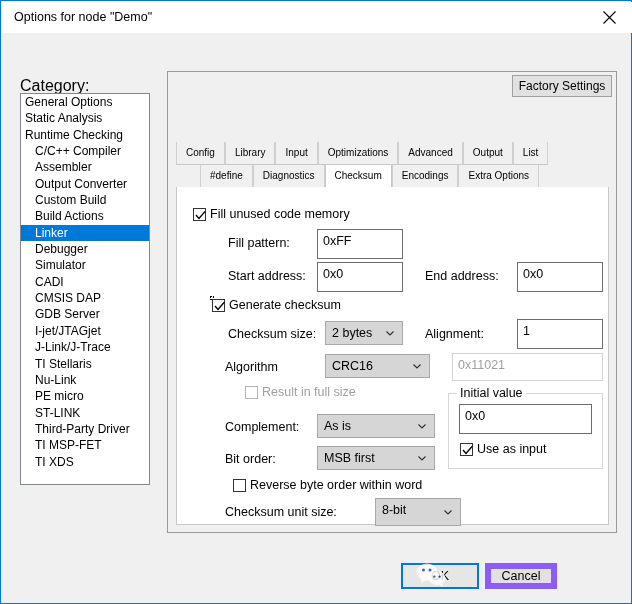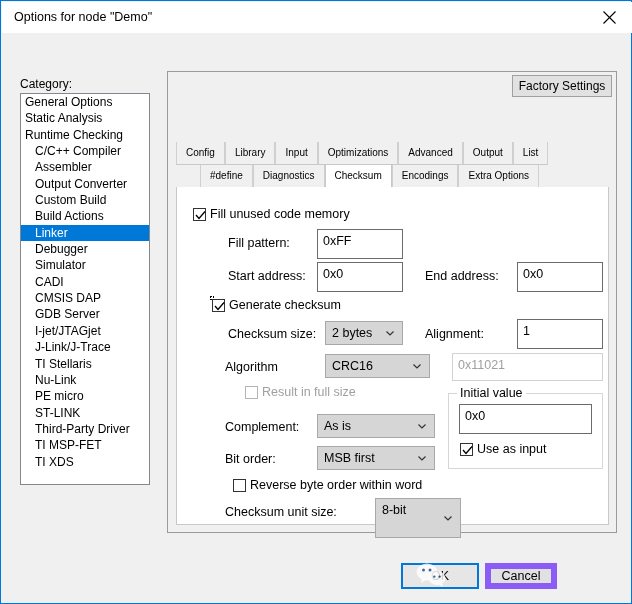--- a/index.html
+++ b/index.html
@@ -48,21 +48,21 @@
     justify-content: center;
     font-size: 15px;
     color: #000;
     cursor: default;
   }
   .close-btn svg { display: block; }
 
   .category-label {
     position: absolute;
     left: 19px; top: 76px;
-    font-size: 12px;
+    font-size: 16px;
   }
   .category-box {
     position: absolute;
     left: 19px; top: 92px;
     width: 130px;
     height: 392px;
     background: #ffffff;
     border: 1px solid #828790;
     box-sizing: border-box;
     overflow: hidden;
@@ -421,21 +421,21 @@
           </svg>
       </span>
     </div>
 
     <div class="chk" style="left:56px; top:291px;">
       <span class="box"></span>
       <span class="ctxt">Reverse byte order within word</span>
     </div>
 
     <div class="lbl" style="left:48px; top:318px;">Checksum unit size:</div>
-    <div class="combo" style="left:198px; top:311px; width:86px; height:40px;">
+    <div class="combo" style="left:198px; top:311px; width:86px; height:28px;">
       <span class="ctext">8-bit</span>
       <span class="carrow">
         <svg width="10" height="10" viewBox="0 0 10 10">
             <polyline points="1.5,3.5 5,7 8.5,3.5" fill="none" stroke="#333" stroke-width="1.2"></polyline>
           </svg>
       </span>
     </div>
 
     <div class="groupbox" style="left:271px; top:206px; width:155px; height:76px;">
       <span class="gb-title">Initial value</span>

